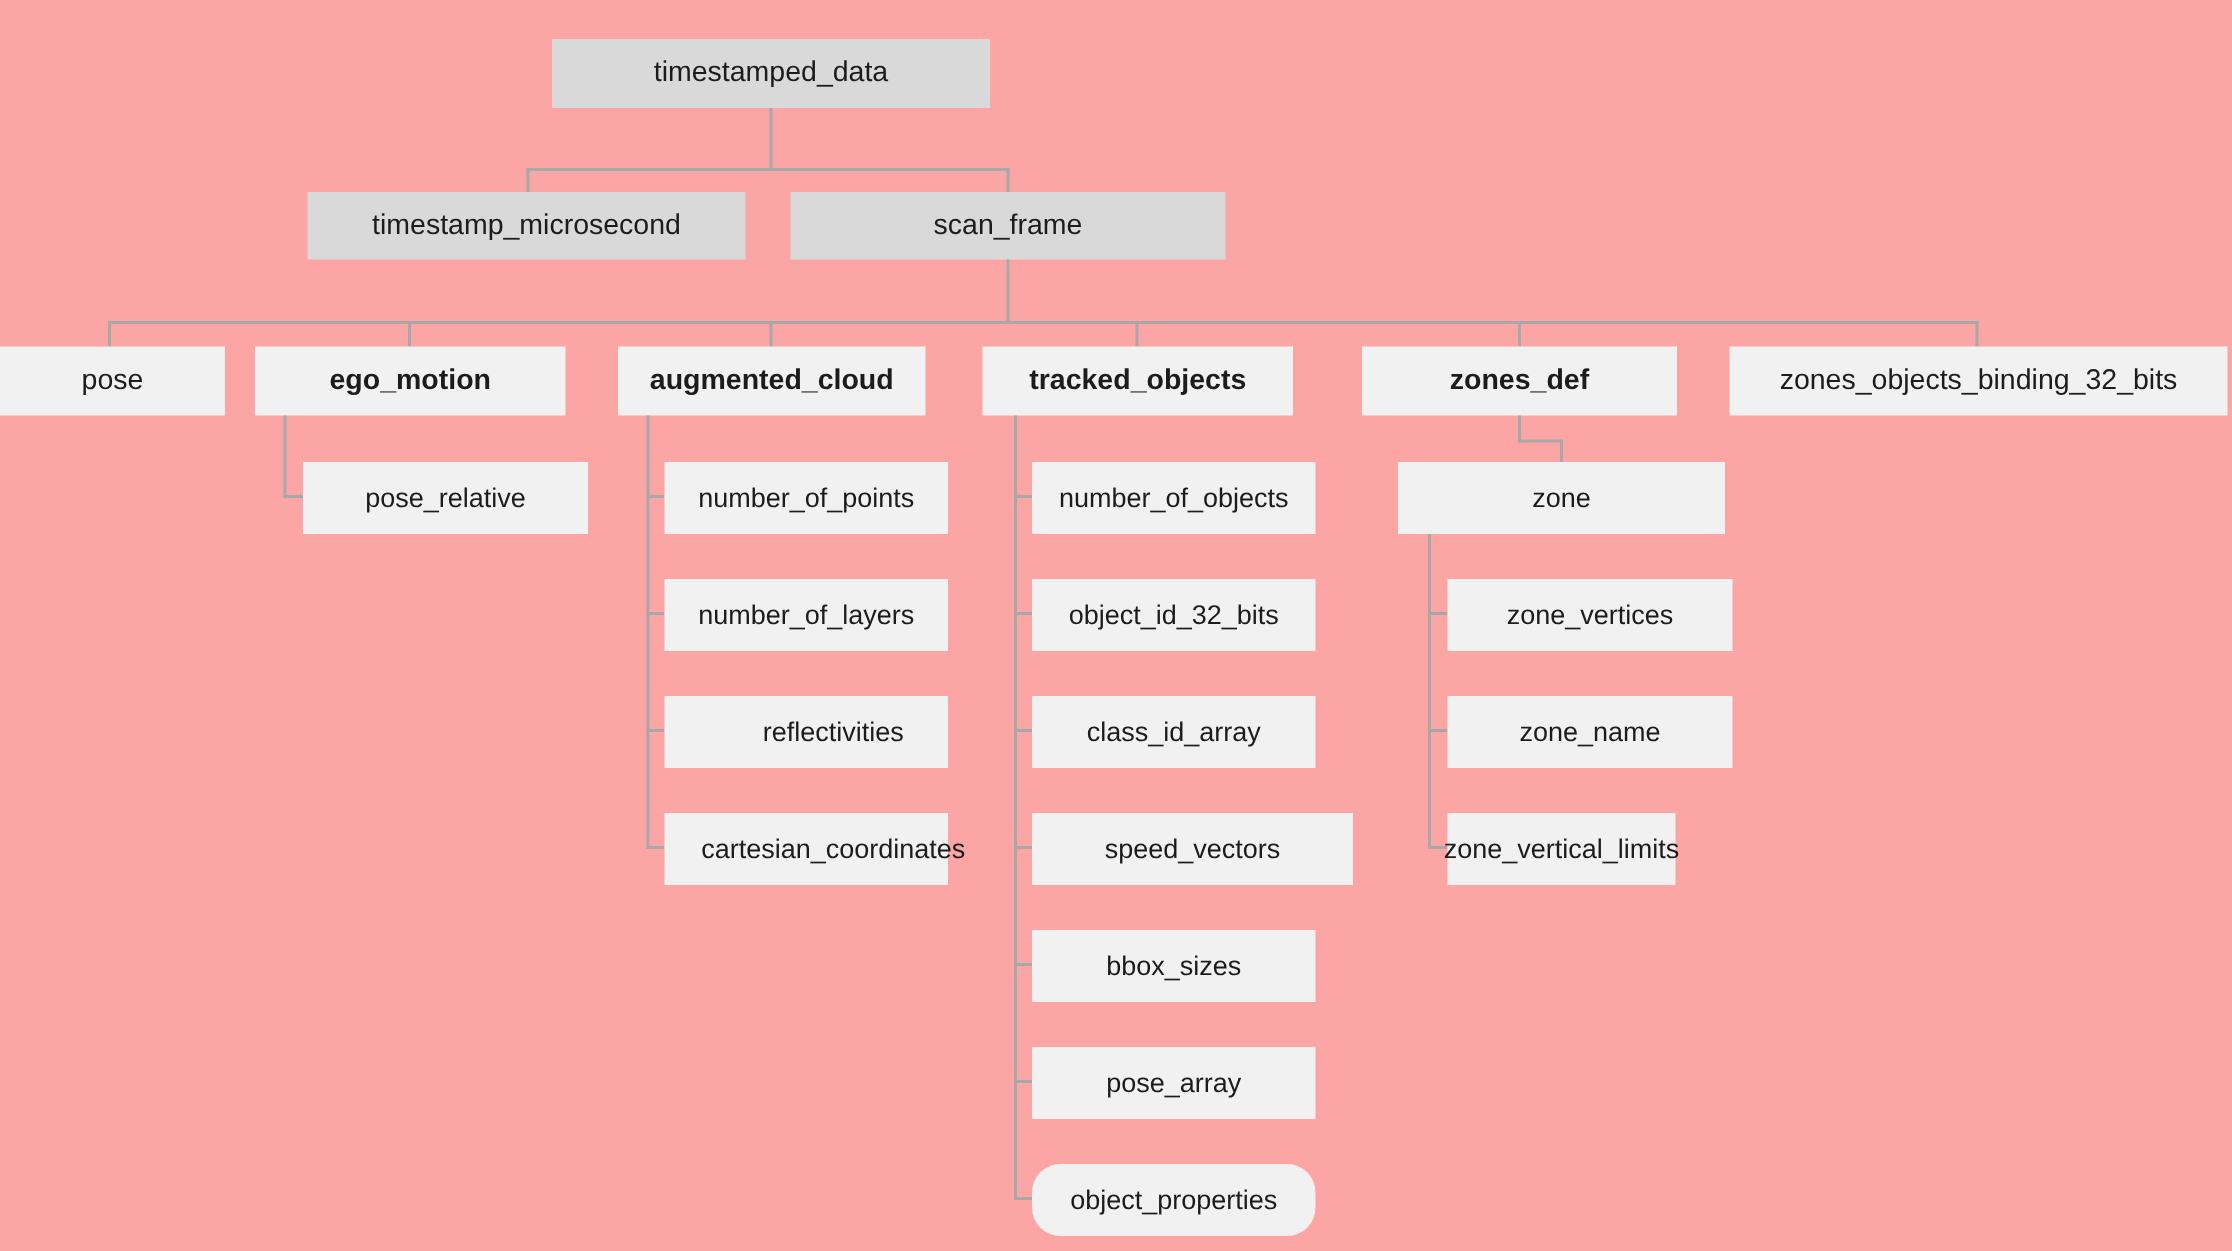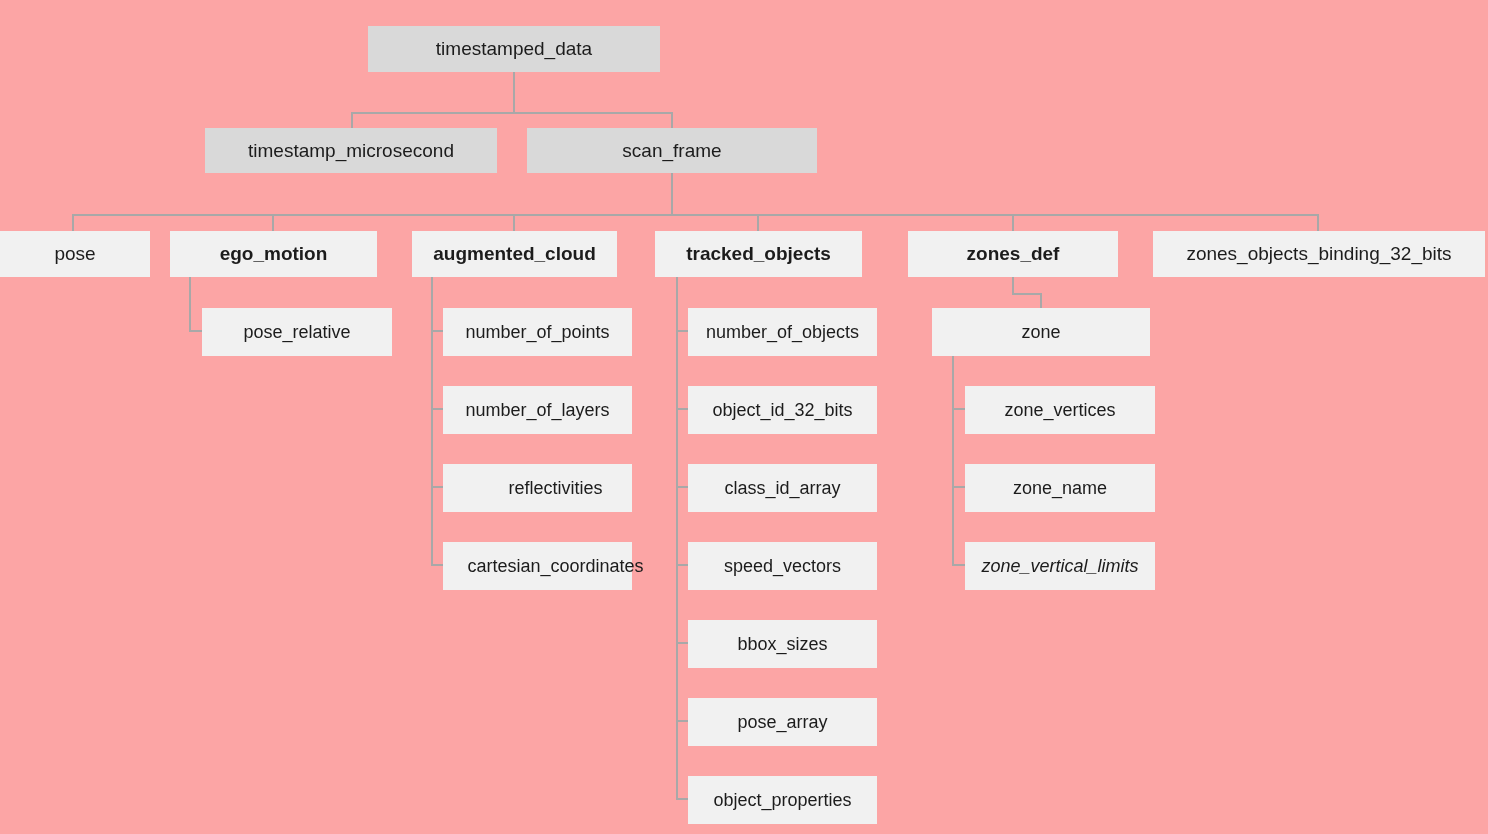--- a/index.html
+++ b/index.html
@@ -85,31 +85,31 @@
   <div class="line h" style="left:676px; top:330px; width:12px;"></div>
   <div class="line h" style="left:676px; top:408px; width:12px;"></div>
   <div class="line h" style="left:676px; top:486px; width:12px;"></div>
   <div class="line h" style="left:676px; top:564px; width:12px;"></div>
   <div class="line h" style="left:676px; top:642px; width:12px;"></div>
   <div class="line h" style="left:676px; top:720px; width:12px;"></div>
   <div class="line h" style="left:676px; top:798px; width:12px;"></div>
   <div class="node light leaf" style="left:688px; top:308px; width:189px; height:48px;">number_of_objects</div>
   <div class="node light leaf" style="left:688px; top:386px; width:189px; height:48px;">object_id_32_bits</div>
   <div class="node light leaf" style="left:688px; top:464px; width:189px; height:48px;">class_id_array</div>
-  <div class="node light leaf" style="left:688px; top:542px; width:189px; height:48px;">speed_vectors</div>
+  <div class="node light leaf" style="left:688px; top:542px; width:214px; height:48px;">speed_vectors</div>
   <div class="node light leaf" style="left:688px; top:620px; width:189px; height:48px;">bbox_sizes</div>
   <div class="node light leaf" style="left:688px; top:698px; width:189px; height:48px;">pose_array</div>
-  <div class="node light leaf" style="left:688px; top:776px; width:189px; height:48px;">object_properties</div>
+  <div class="node light leaf" style="left:688px; top:776px; width:189px; height:48px;border-radius:19px;">object_properties</div>
 
   <div class="line v" style="left:1012px; top:277px; height:18px;"></div>
   <div class="line h" style="left:1012px; top:293px; width:30px;"></div>
   <div class="line v" style="left:1040px; top:293px; height:15px;"></div>
   <div class="node light leaf" style="left:932px; top:308px; width:218px; height:48px;">zone</div>
 
   <div class="line v" style="left:952px; top:356px; height:210px;"></div>
   <div class="line h" style="left:952px; top:408px; width:13px;"></div>
   <div class="line h" style="left:952px; top:486px; width:13px;"></div>
   <div class="line h" style="left:952px; top:564px; width:13px;"></div>
   <div class="node light leaf" style="left:965px; top:386px; width:190px; height:48px;">zone_vertices</div>
   <div class="node light leaf" style="left:965px; top:464px; width:190px; height:48px;">zone_name</div>
-  <div class="node light leaf" style="left:965px; top:542px; width:190px; height:48px;font-style:italic;">zone_vertical_limits</div>
+  <div class="node light leaf" style="left:965px; top:542px; width:152px; height:48px;">zone_vertical_limits</div>
 
 </div>
 
 </body></html>

